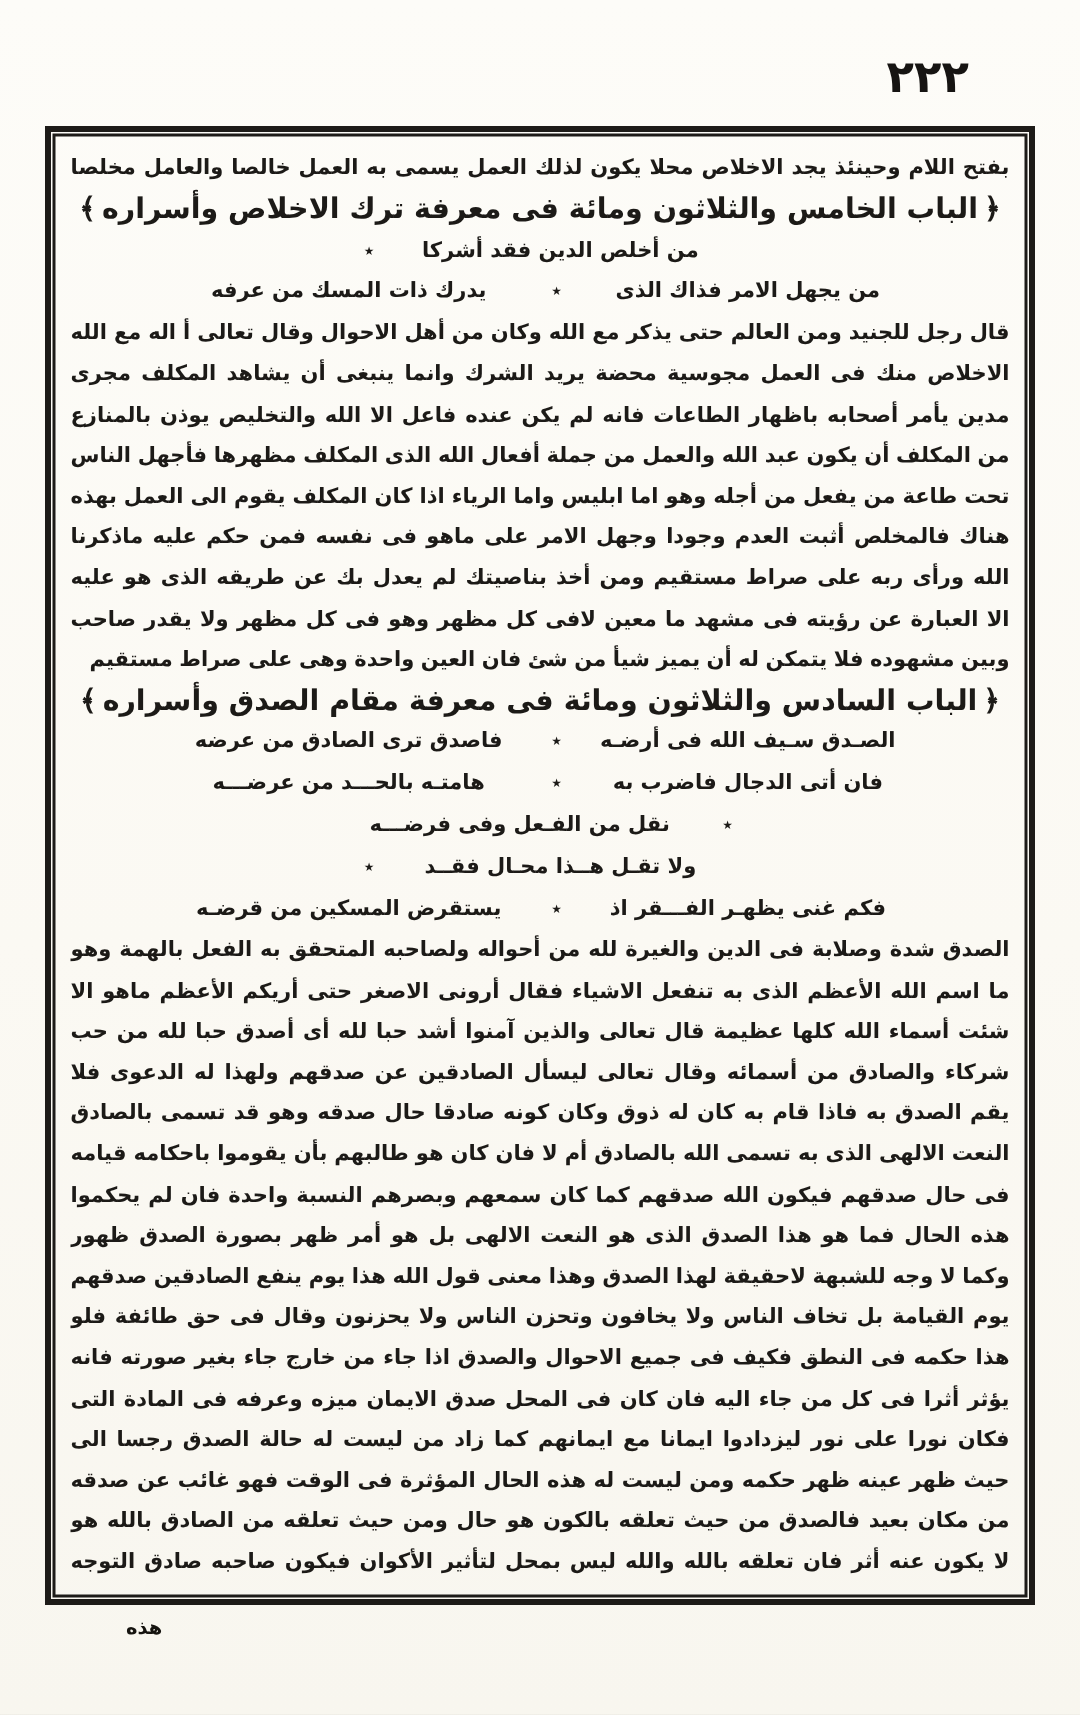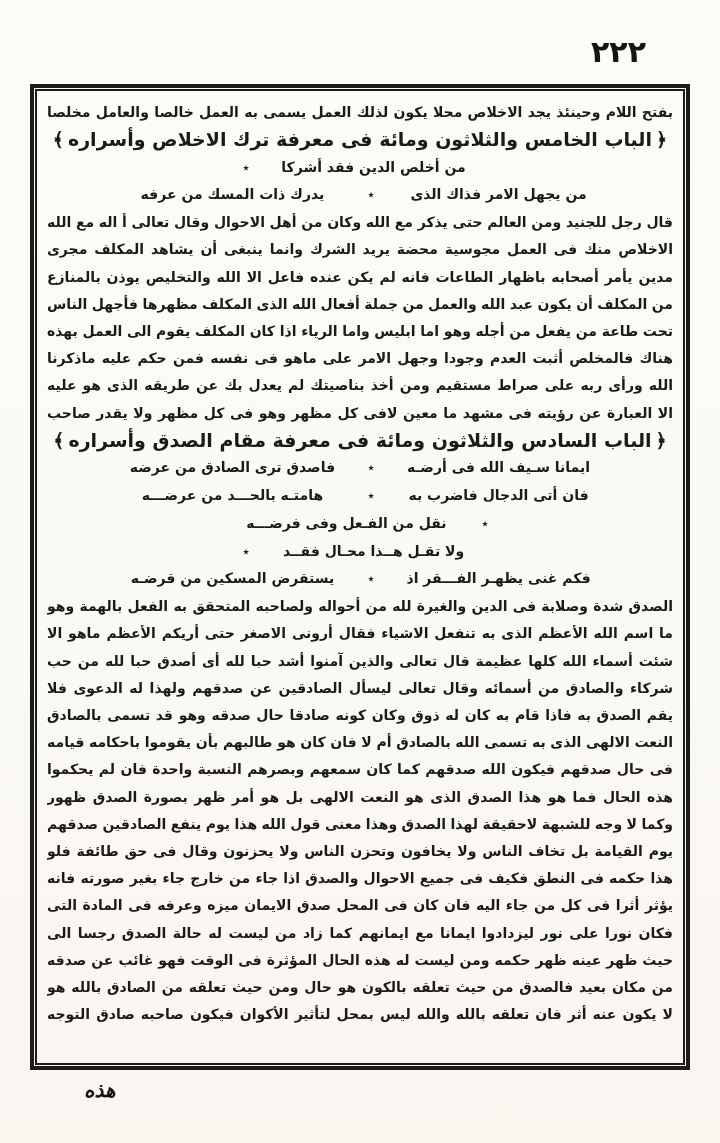--- a/index.html
+++ b/index.html
@@ -39,21 +39,21 @@
     display:flex; justify-content:center; align-items:baseline;
     font-size:14px; font-weight:bold; line-height:27.8px; height:27.8px;
     overflow:hidden;
   }
   .verse .hem { white-space:nowrap; text-align:center; }
   .verse .h1 { min-width:228px; }
   .verse .h2 { min-width:250px; }
   .vsep { font-size:13px; padding:0 10px; }
   .catchword {
     position:absolute; top:1078px; left:84px;
-    font-size:20px; font-weight:bold; color:#15130f;font-style:italic;
+    font-size:13px; font-weight:bold; color:#15130f;
   }
 </style>
 </head>
 <body>
 
 <div class="paper">
 
   <div class="page-number">٢٢٢</div>
 
   <div class="frame-outer">
@@ -81,29 +81,30 @@
 
       <div>
           <div class="tline">قال رجل للجنيد ومن العالم حتى يذكر مع الله وكان من أهل الاحوال وقال تعالى أ اله مع الله وقال بعضهم رؤية</div>
           <div class="tline">الاخلاص منك فى العمل مجوسية محضة يريد الشرك وانما ينبغى أن يشاهد المكلف مجرى العمل ومنشئه وكان أبو</div>
           <div class="tline">مدين يأمر أصحابه باظهار الطاعات فانه لم يكن عنده فاعل الا الله والتخليص يوذن بالمنازع ولابد للمنازع أن يطلب</div>
           <div class="tline">من المكلف أن يكون عبد الله والعمل من جملة أفعال الله الذى المكلف مظهرها فأجهل الناس من يجعل موجد الفعل</div>
           <div class="tline">تحت طاعة من يفعل من أجله وهو اما ابليس واما الرياء اذا كان المكلف يقوم الى العمل بهذه النية والمنازع ماهو</div>
           <div class="tline">هناك فالمخلص أثبت العدم وجودا وجهل الامر على ماهو فى نفسه فمن حكم عليه ماذكرنا ورأى نواصى كل دابة بيد</div>
           <div class="tline">الله ورأى ربه على صراط مستقيم ومن أخذ بناصيتك لم يعدل بك عن طريقه الذى هو عليه فاذن لم يكن الاخلاص</div>
           <div class="tline">الا العبارة عن رؤيته فى مشهد ما معين لافى كل مظهر وهو فى كل مظهر ولا يقدر صاحب هذه الحال أن يرى حجابا بينه</div>
+          <div class="tline last">وبين مشهوده فلا يتمكن له أن يميز شيأ من شئ فان العين واحدة وهى على صراط مستقيم</div>
         </div>
 
       <div class="heading">
         <span>﴿</span><span>الباب السادس والثلاثون ومائة فى معرفة مقام الصدق وأسراره</span><span>﴾</span>
       </div>
 
       <div>
           <div class="verse">
-            <span class="hem h1">ايمانا سـيف الله فى أرضـه</span>
+            <span class="hem h1">الصـدق سـيف الله فى أرضـه</span>
             <span class="vsep">٭</span>
             <span class="hem h2">فاصدق ترى الصادق من عرضه</span>
           </div>
           <div class="verse">
             <span class="hem h1">فان أتى الدجال فاضرب به</span>
             <span class="vsep">٭</span>
             <span class="hem h2">هامتـه بالحـــد من عرضـــه</span>
           </div>
           <div class="verse">
             <span class="vsep">٭</span>

